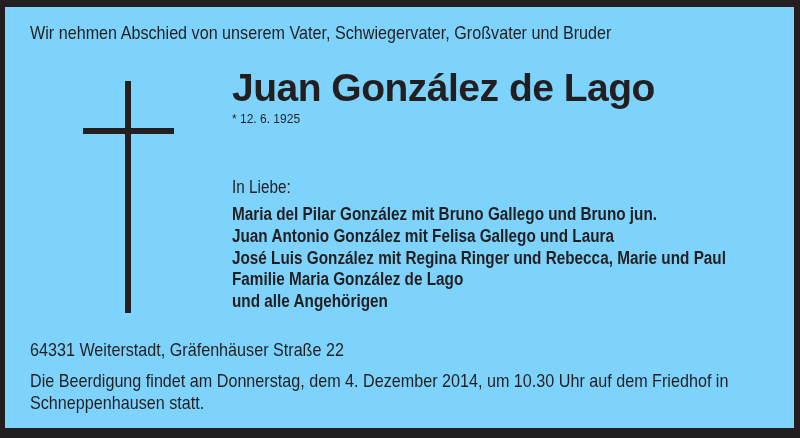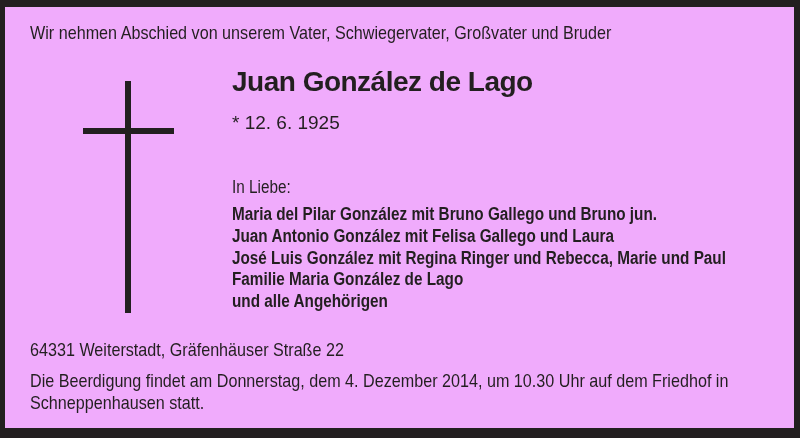--- a/index.html
+++ b/index.html
@@ -4,21 +4,21 @@
 <style>
   html, body {
     margin: 0;
     padding: 0;
     background: #ffffff;
   }
   .sheet {
     position: relative;
     width: 800px;
     height: 438px;
-    background: #f0abfc;
+    background: #7dd3fc;
     overflow: hidden;
     font-family: "Liberation Sans", "DejaVu Sans", sans-serif;
     color: #231f20;
   }
   
   .bar { position: absolute; background: #231f20; }
   .bar-top    { left: 0; top: 0; width: 800px; height: 7px; }
   .bar-bottom { left: 0; top: 428px; width: 800px; height: 10px; }
   .bar-left   { left: 0; top: 0; width: 5px; height: 438px; }
   .bar-right  { left: 794px; top: 0; width: 6px; height: 438px; }
@@ -28,26 +28,26 @@
     transform: scaleX(0.85);
     transform-origin: 0 0;
     white-space: nowrap;
   }
   .intro {
     left: 30px; top: 23px;
     font-size: 19px;
   }
   .name-title {
     left: 232px; top: 68px;
-    font-size: 28px;
+    font-size: 39px;
     font-weight: bold;
     letter-spacing: -0.5px;
     white-space: nowrap;
   }
-  .date { top: 113px; font-size: 19px; white-space: nowrap; }
+  .date { top: 113px; font-size: 12px; white-space: nowrap; }
   .date-birth { left: 232px; }
   .date-death { left: 358px; }
   .salutation {
     left: 232px; top: 178px;
     font-size: 18px;
   }
   .mourners {
     left: 232px; top: 204px;
     font-size: 18px;
     font-weight: bold;

